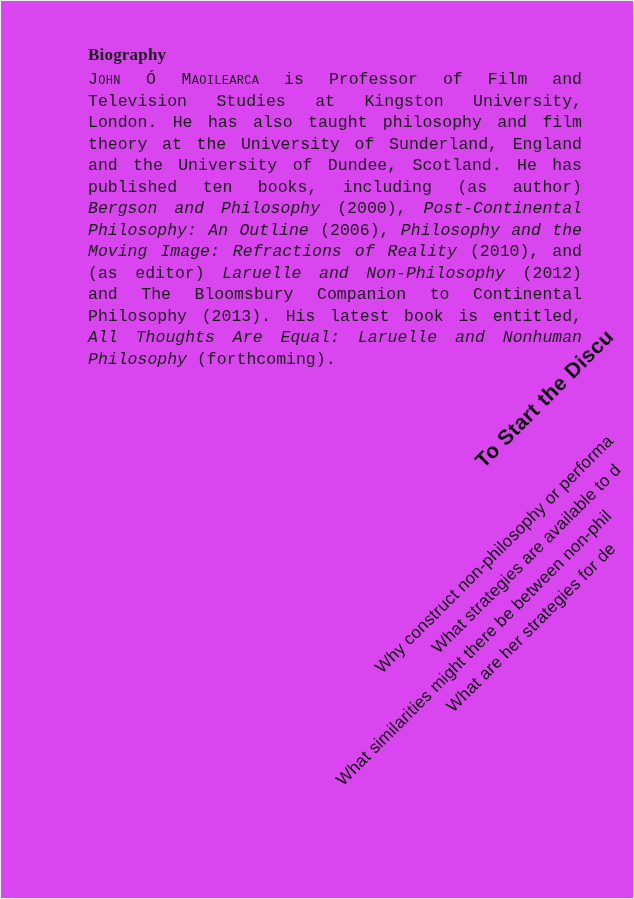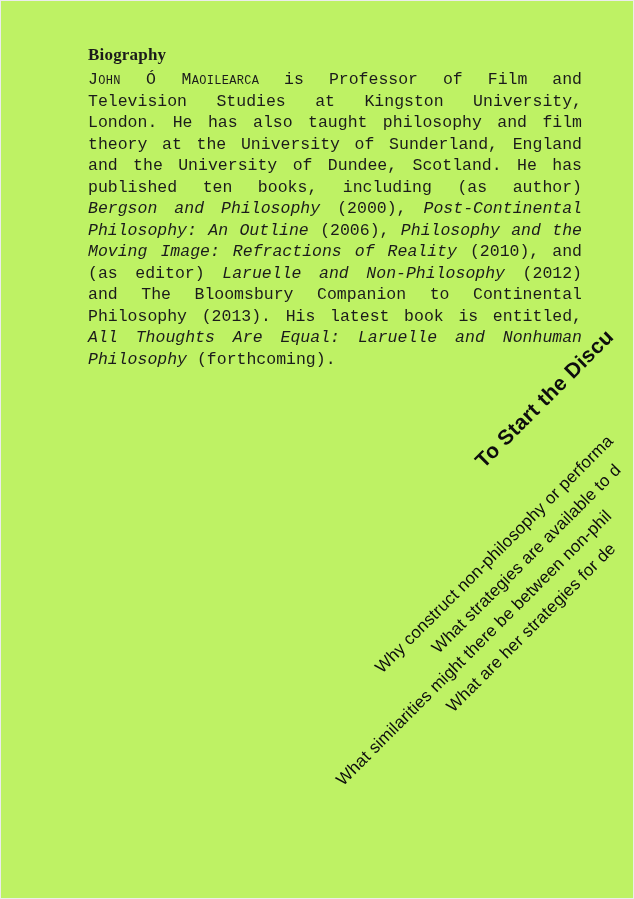--- a/index.html
+++ b/index.html
@@ -1,21 +1,21 @@
 <!DOCTYPE html>
 <html><head>
 <meta charset="utf-8">
 <style>
   * { margin: 0; padding: 0; box-sizing: border-box; }
   html, body { background: #ffffff; }
   .page {
     position: relative;
     width: 634px;
     height: 899px;
-    background: #bef264;
+    background: #d946ef;
     overflow: hidden;
     border: 1px solid #ececec;
     font-family: "Liberation Serif", serif;
     color: #1b1b1b;
   }
   .bio {
     position: absolute;
     left: 87px;
     top: 44px;
     width: 494px;

